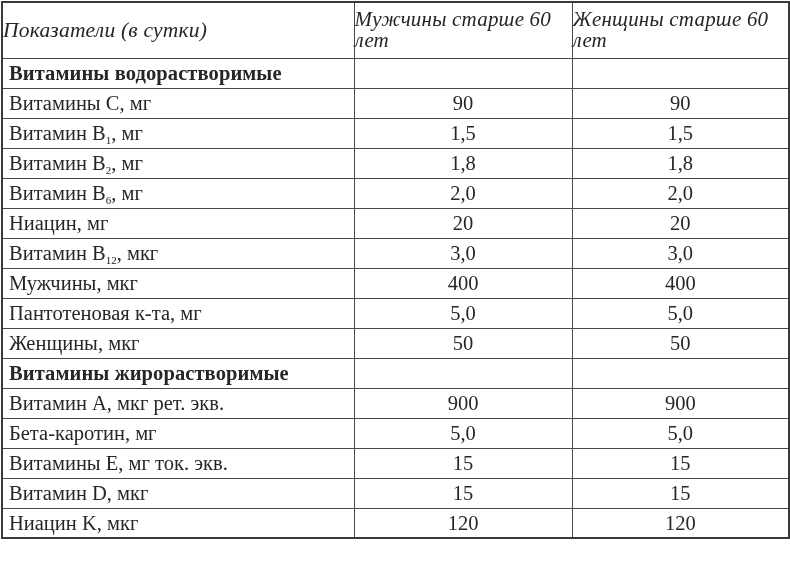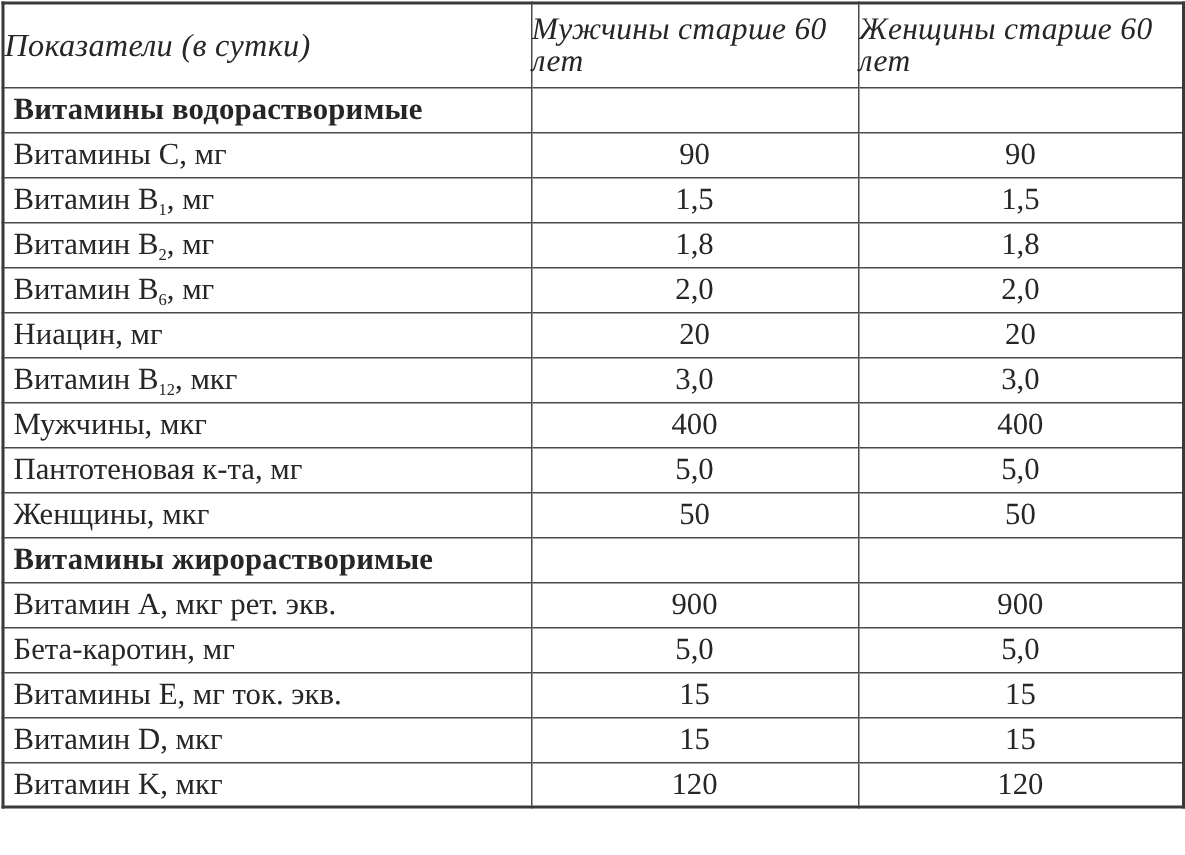--- a/index.html
+++ b/index.html
@@ -154,18 +154,18 @@
       <td class="label"><span>Витамины E</span><span>, мг ток. экв.</span></td>
       <td class="val">15</td>
       <td class="val">15</td>
     </tr>
     <tr>
       <td class="label"><span>Витамин D</span><span>, мкг</span></td>
       <td class="val">15</td>
       <td class="val">15</td>
     </tr>
     <tr>
-      <td class="label"><span>Витамин K</span><span>, мкг</span></td>
+      <td class="label"><span>Ниацин K</span><span>, мкг</span></td>
       <td class="val">120</td>
       <td class="val">120</td>
     </tr>
   </tbody>
 </table>
 
 </body></html>

